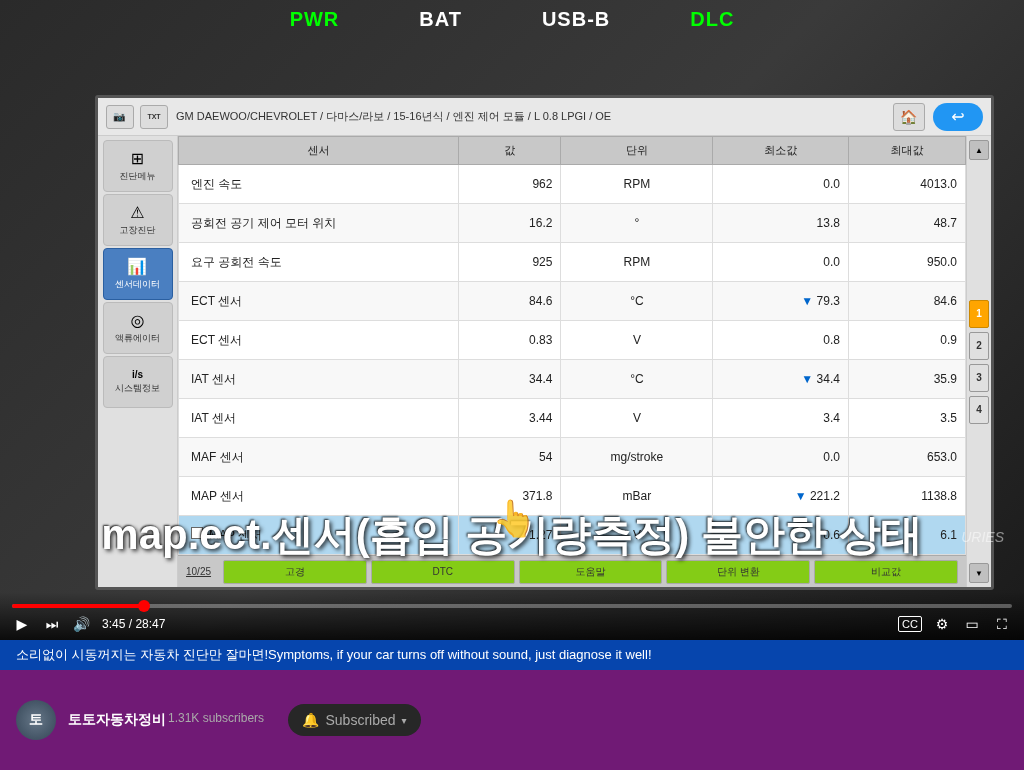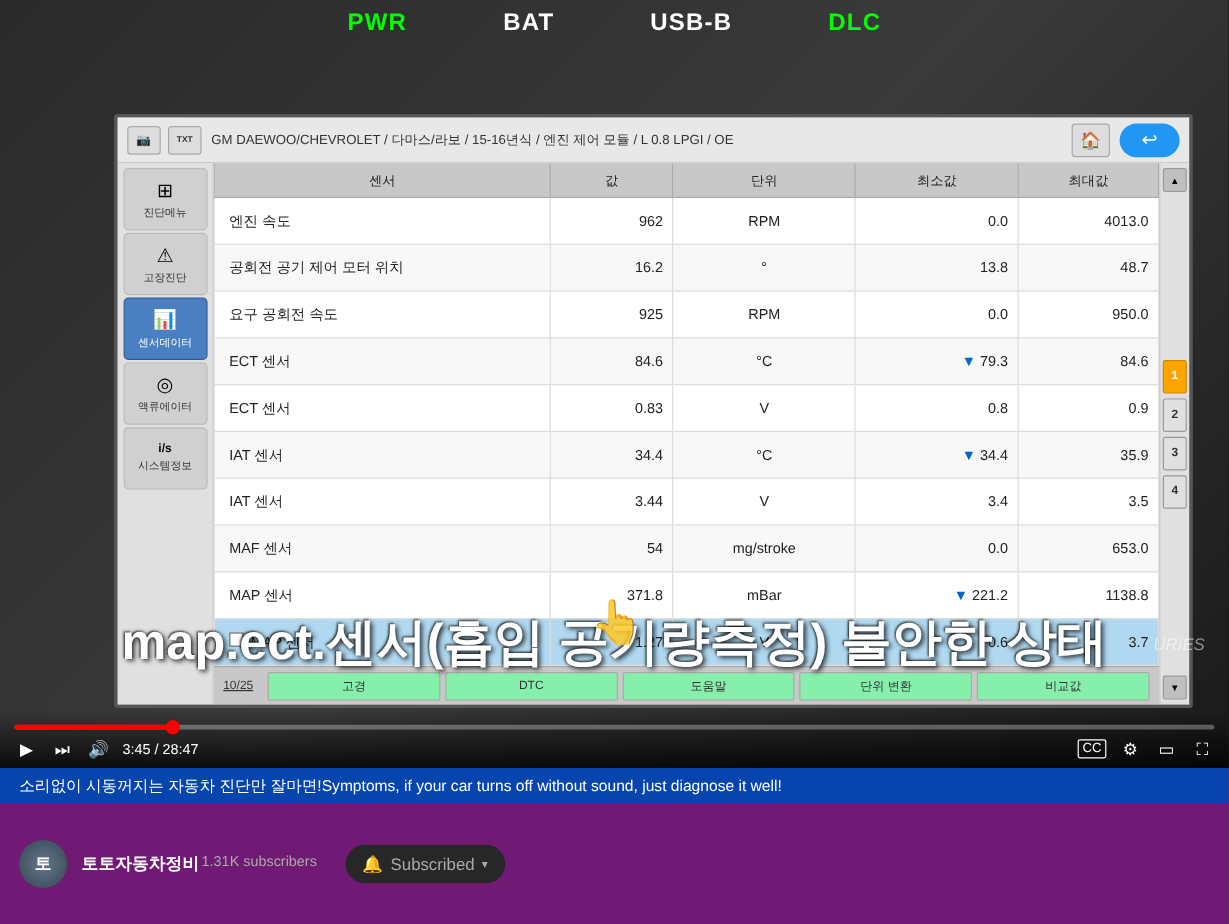--- a/index.html
+++ b/index.html
@@ -294,21 +294,21 @@
     }
     .page-info {
       font-size: 10px;
       color: #333;
       margin-right: 8px;
       text-decoration: underline;
     }
     .bottom-btn {
       flex: 1;
       height: 24px;
-      background: #86efac;
+      background: #84cc16;
       border: 1px solid #aaa;
       border-radius: 2px;
       display: flex;
       align-items: center;
       justify-content: center;
       font-size: 10px;
       color: #333;
     }
 
     
@@ -614,21 +614,21 @@
                 <td class="num">371.8</td>
                 <td class="unit">mBar</td>
                 <td class="num"><span style="color:#0066cc;">▼</span> 221.2</td>
                 <td class="num">1138.8</td>
               </tr>
               <tr class="highlighted">
                 <td><span style="display: inline-block; width: 12px; height: 12px; border: 1px solid rgb(102, 102, 102); margin-right: 6px; background: white;"></span>MAP 센서</td>
                 <td class="num">1.27</td>
                 <td class="unit">V</td>
                 <td class="num">0.6</td>
-                <td class="num">3.7</td>
+                <td class="num">6.1</td>
               </tr>
             </tbody>
         </table>
 
         <div class="bottom-bar">
           <span class="page-info">10/25</span>
           <div class="bottom-btn">고경</div>
           <div class="bottom-btn">DTC</div>
           <div class="bottom-btn">도움말</div>
           <div class="bottom-btn">단위 변환</div>

